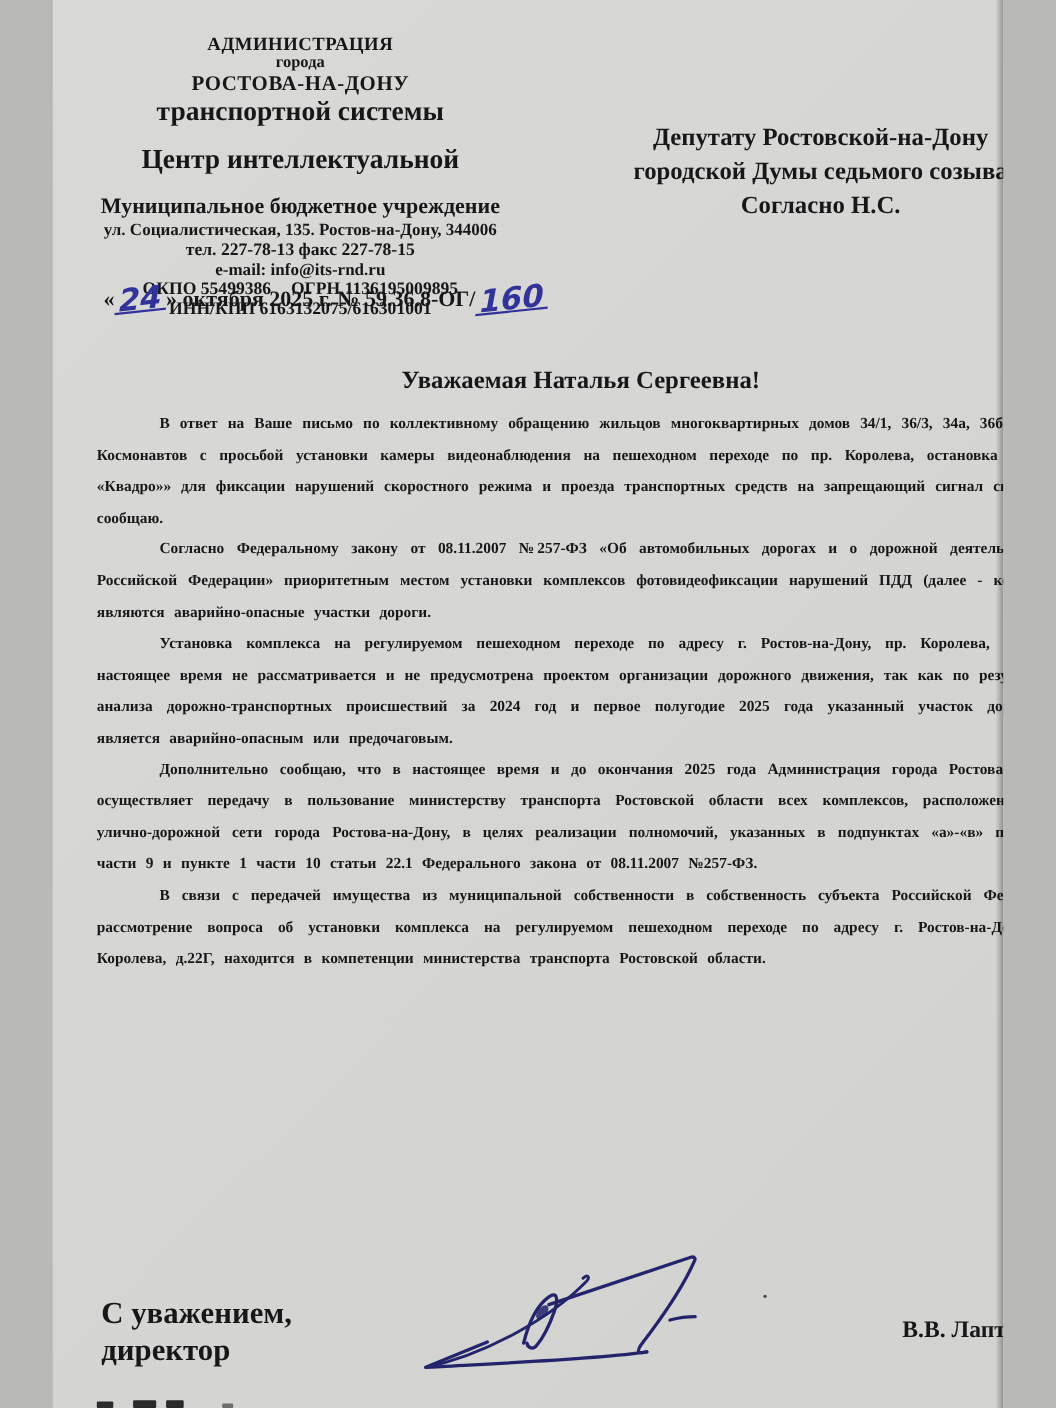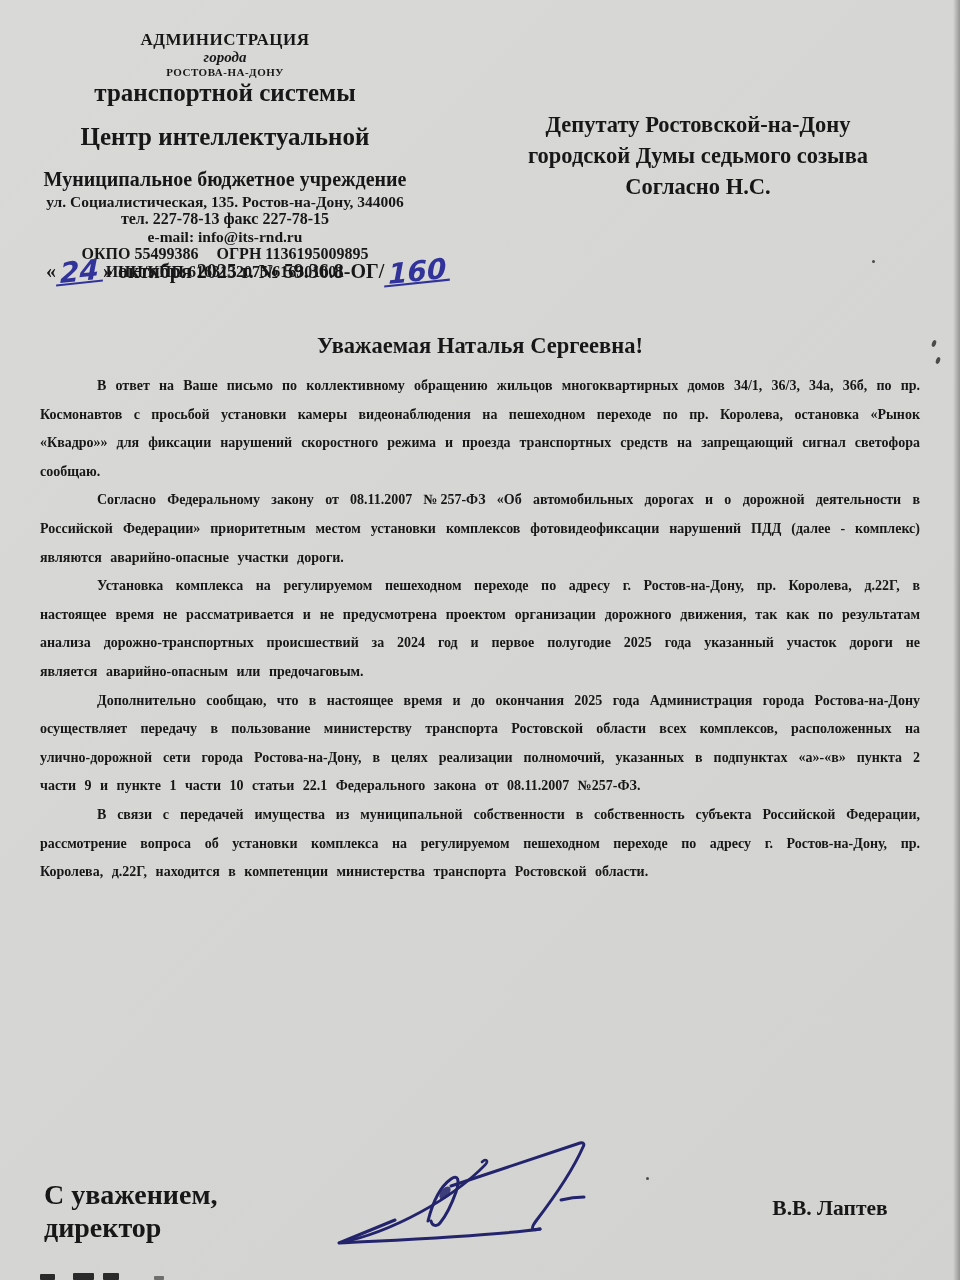--- a/index.html
+++ b/index.html
@@ -1,32 +1,32 @@
 <!DOCTYPE html>
 <html><head>
 <meta charset="utf-8">
 <style>
   html,body{margin:0;padding:0;background:#b9b9b7;}
   .page{
     position:relative;
-    width:960px;height:1280px;
+    width:864px;height:1280px;
     margin:0 auto;
     background:linear-gradient(135deg,#d9d9d7 0%,#d5d5d3 55%,#d2d2d0 100%);
     font-family:"Liberation Serif","DejaVu Serif",serif;
     font-weight:bold;
     color:#171717;
     overflow:hidden;
   }
   .edge-shade{position:absolute;right:0;top:0;width:7px;height:100%;
     background:linear-gradient(to right,rgba(0,0,0,0),rgba(0,0,0,.30));}
   
   .letterhead{position:absolute;left:36px;top:30px;width:378px;text-align:center;line-height:1.12;}
   .lh-admin{font-size:17px;letter-spacing:.5px;}
-  .lh-city{font-size:15px;font-style:italic;}
-  .lh-rnd{font-size:11px;letter-spacing:.5px;}
+  .lh-city{font-size:15px;}
+  .lh-rnd{font-size:19px;letter-spacing:.5px;}
   .lh-center{font-size:25px;line-height:30px;margin-top:14px;}
   .lh-mbu{font-size:20px;margin-top:16px;}
   .lh-addr{font-size:15.5px;margin-top:2px;}
   .lh-tel{font-size:16px;}
   .lh-email{font-size:15.5px;}
   .lh-codes{font-size:16px;}
   .gapped span{margin:0 7px;}
   
   .addressee{position:absolute;left:468px;top:84px;width:460px;text-align:center;
     font-size:22.5px;line-height:31px;margin-top:25px;}

